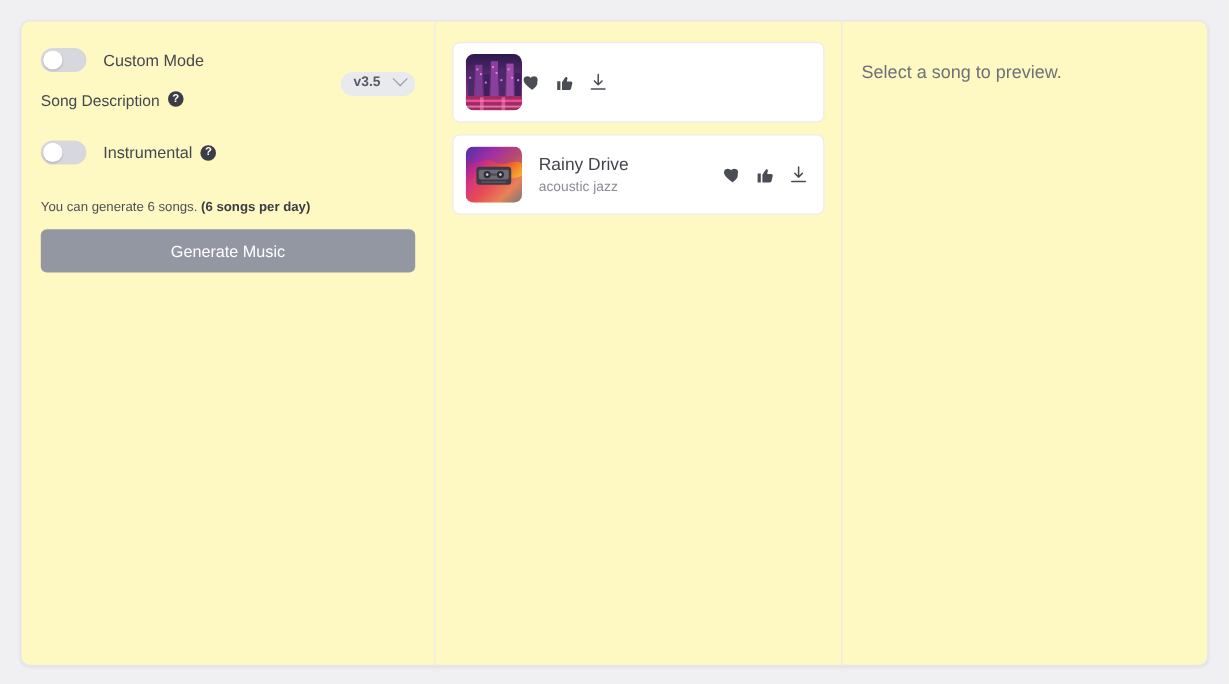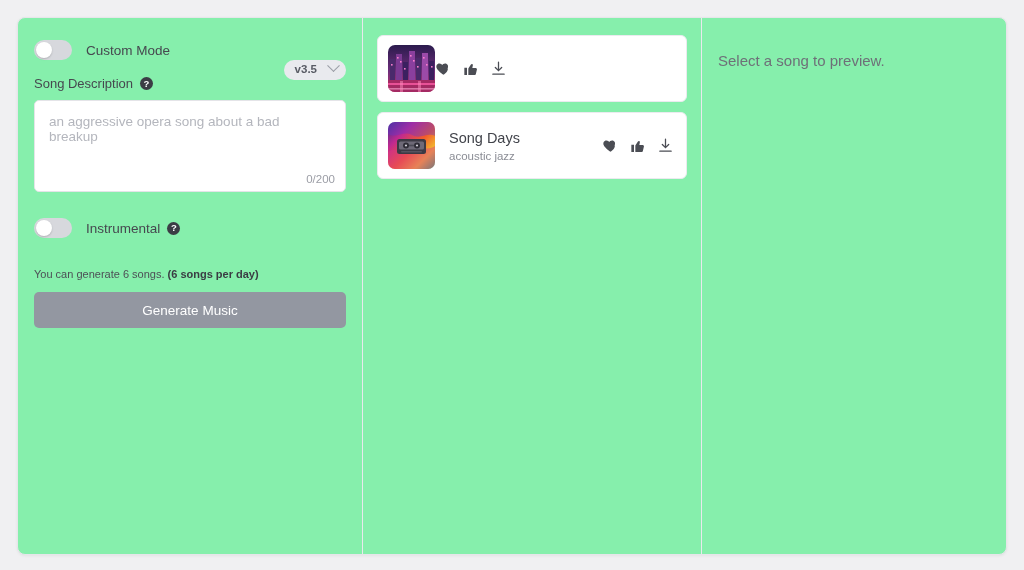--- a/index.html
+++ b/index.html
@@ -11,21 +11,21 @@
     font-family: "Liberation Sans", sans-serif;
     -webkit-font-smoothing: antialiased;
   }
 
   .app-card {
     position: absolute;
     left: 17px;
     top: 17px;
     width: 990px;
     height: 538px;
-    background: #86efac;
+    background: #fef9c3;
     border: 1px solid #e6e6ea;
     border-radius: 8px;
     box-shadow: 0 1px 3px rgba(0,0,0,0.06);
     overflow: hidden;
     display: flex;
   }
 
   
   .panel-left {
     width: 344px;
@@ -93,21 +93,21 @@
     width: 9px; height: 9px;
     border-right: 1.6px solid #9a9da6;
     border-bottom: 1.6px solid #9a9da6;
     transform: rotate(45deg) translate(-2px,-2px);
   }
 
   .field-label {
     font-size: 13px;
     color: #46484f;
     display: flex;
-    align-items: center;
+    align-items: flex-start;
     gap: 7px;
     margin-bottom: 9px;
   }
 
   .help-icon {
     width: 13px;
     height: 13px;
     border-radius: 50%;
     background: #3b3d45;
     color: #ffffff;
@@ -256,24 +256,20 @@
     <div class="chip-version">
       <span>v3.5</span>
       <span class="chev"></span>
     </div>
 
     <div class="field-label">
       <span>Song Description</span>
       <span class="help-icon">?</span>
     </div>
 
-    <div class="textarea-wrap">
-      <textarea placeholder="an aggressive opera song about a bad breakup" style=""></textarea>
-      <span class="char-count">0/200</span>
-    </div>
 
     <div class="row-toggle row-instrumental">
       <div class="switch">
         <div class="knob"></div>
       </div>
       <span class="toggle-label">
         <span>Instrumental</span>
         <span class="help-icon">?</span>
       </span>
     </div>
@@ -359,21 +355,21 @@
           <rect x="11" y="19.5" width="25" height="8" rx="1.5" fill="#6e6a78"></rect>
           <circle cx="18" cy="23.5" r="3" fill="#2e2c36"></circle>
           <circle cx="29" cy="23.5" r="3" fill="#2e2c36"></circle>
           <circle cx="18" cy="23.5" r="1.1" fill="#cfcdd6"></circle>
           <circle cx="29" cy="23.5" r="1.1" fill="#cfcdd6"></circle>
           <rect x="21" y="22.7" width="5" height="1.6" fill="#4b4955"></rect>
           <rect x="13" y="29" width="21" height="1.6" rx="0.8" fill="#56535f"></rect>
         </svg>
       </div>
       <div class="song-meta">
-        <div class="song-title">Song Days</div>
+        <div class="song-title">Rainy Drive</div>
         <div class="song-sub">acoustic jazz</div>
       </div>
       <div class="song-actions">
         <svg class="act" width="17" height="17" viewBox="0 0 24 24">
           <path fill="#4b4d54" d="M12 21s-7.5-4.9-9.5-9.2C1 8.6 2.6 5 6.2 5c2 0 3.3 1.1 4 2 .7-.9 2-2 4-2 3.6 0 5.2 3.6 3.7 6.8C19.5 16.1 12 21 12 21z"></path>
         </svg>
         <svg class="act" width="16" height="16" viewBox="0 0 24 24">
           <path fill="#4b4d54" d="M2 10h4v11H2zM8 21h9.3c1 0 1.8-.6 2-1.5l1.6-6.6c.3-1.2-.6-2.4-1.9-2.4H14l.8-4c.2-1-.5-1.9-1.5-1.9-.6 0-1.1.3-1.4.8L8 11.3V21z"></path>
         </svg>
         <svg class="act" width="17" height="17" viewBox="0 0 24 24">

